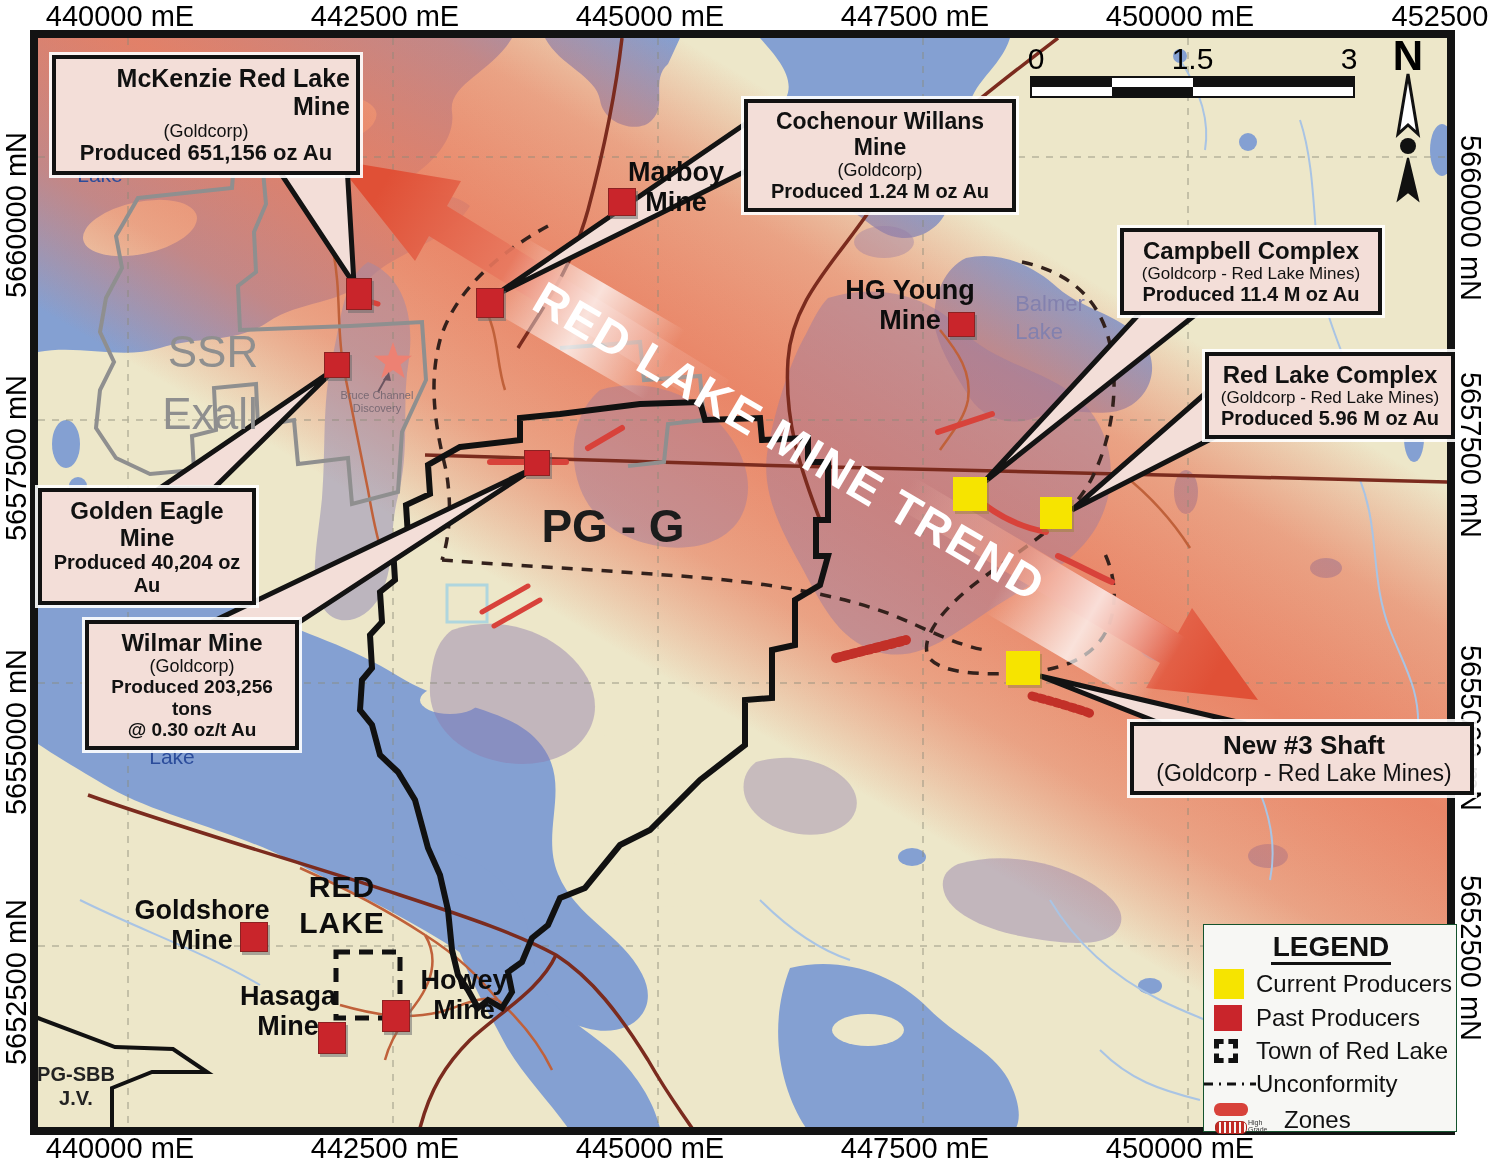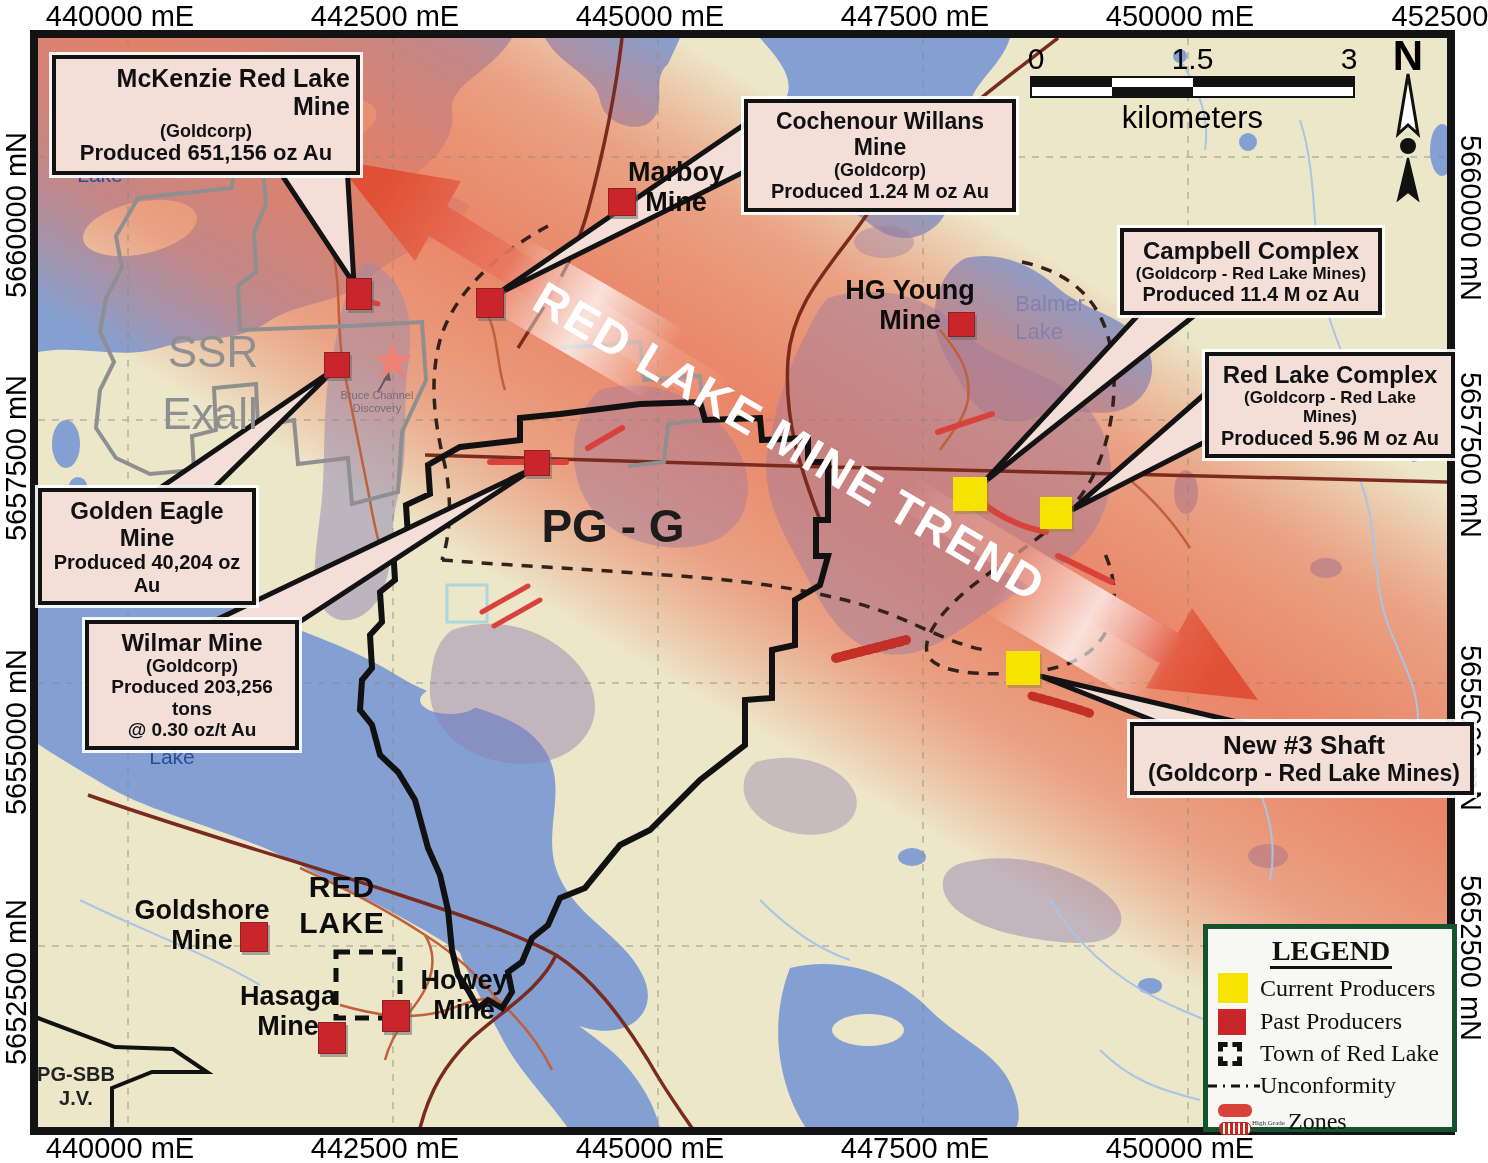--- a/index.html
+++ b/index.html
@@ -10,21 +10,21 @@
          box-sizing:border-box;z-index:5;pointer-events:none;}
   .axis-label{position:absolute;font-size:29px;color:#000;white-space:nowrap;z-index:6;
               transform:translate(-50%,-50%);}
   .axis-left{transform:translate(-50%,-50%) rotate(-90deg);}
   .axis-right{transform:translate(-50%,-50%) rotate(90deg);}
   .trend-text{position:absolute;left:552px;top:270px;transform-origin:0 0;transform:rotate(30.4deg);
               font-size:47px;font-weight:bold;color:#ffffff;letter-spacing:2px;white-space:nowrap;z-index:8;}
   .callout{position:absolute;background:#F3DED8;border:4px solid #121212;box-shadow:0 0 0 3px rgba(255,255,255,.9);
            text-align:center;padding:5px 6px;box-sizing:border-box;line-height:1.13;z-index:12;}
   .callout .t{font-weight:bold;font-size:24px;}
-  .callout .s{font-weight:bold;font-size:18px;}
+  .callout .s{font-weight:normal;font-size:18px;}
   .callout .b{font-weight:bold;font-size:21px;}
   .mine-label{position:absolute;font-weight:bold;font-size:27px;color:#0d0d0d;text-align:center;
               line-height:1.1;transform:translate(-50%,-50%);white-space:nowrap;z-index:10;}
   .sq{position:absolute;background:#C9252B;border:1px solid #8c2222;box-shadow:2px 3px 0 rgba(110,110,110,.55);z-index:11;}
   .ysq{position:absolute;background:#F6E400;box-shadow:2px 3px 0 rgba(150,130,50,.45);z-index:11;}
   .water-label{position:absolute;color:#2B4C9B;font-size:21px;text-align:center;line-height:1.2;
                transform:translate(-50%,-50%);z-index:10;}
   .gray-big{position:absolute;color:#8F8F8F;font-size:44px;transform:translate(-50%,-50%);z-index:10;white-space:nowrap;}
   .balmer{position:absolute;color:#8381AE;font-size:22px;text-align:left;line-height:1.25;
           transform:translate(-50%,-50%);z-index:10;}
@@ -39,21 +39,21 @@
   .scalebar{position:absolute;left:1030px;top:42px;width:325px;z-index:13;}
   .scalebar .ticks{position:relative;height:34px;font-size:30px;color:#000;}
   .scalebar .tick{position:absolute;transform:translateX(-50%);}
   .bar{height:22px;border:2px solid #111;box-sizing:border-box;background:#fff;}
   .bar .row{display:flex;height:9px;}
   .bar .seg{height:100%;}
   .km{text-align:center;font-size:31px;color:#000;margin-top:2px;}
   .north-n{position:absolute;left:1408px;top:56px;transform:translate(-50%,-50%);
            font-size:42px;font-weight:bold;color:#000;z-index:13;}
   .legend{position:absolute;left:1203px;top:924px;width:254px;height:208px;background:#F7F7F4;
-          border:5px solid #14532d;box-sizing:border-box;z-index:15;padding:4px 8px 4px 10px;font-family:Liberation Serif, serif;}
+          border:1px solid #14532d;box-sizing:border-box;z-index:15;padding:4px 8px 4px 10px;}
   .legend-title{text-align:center;font-weight:bold;font-size:28px;margin:2px 0 6px 0;}
   .legend-title span{border-bottom:3px solid #111;padding:0 2px;}
   .legend-row{display:flex;align-items:center;margin-bottom:5px;}
   .legend-sym{width:42px;flex:0 0 42px;display:flex;align-items:center;}
   .legend-label{font-size:24px;color:#111;white-space:nowrap;}
   .lg-y{width:30px;height:30px;background:#F6E400;}
   .lg-r{width:28px;height:26px;background:#C9252B;}
   .lg-t{width:24px;height:24px;border:5px dashed #111;box-sizing:border-box;}
   .zones-stack{position:relative;width:42px;height:34px;}
   .z-solid{position:absolute;left:0;top:0;width:34px;height:13px;background:#D8423A;border-radius:6px;}
@@ -401,21 +401,20 @@
         <div class="seg" style="width:25%;background:#111;"></div>
         <div class="seg" style="width:25%;background:#fff;"></div>
         <div class="seg" style="width:50%;background:#111;"></div>
       </div>
       <div class="row">
         <div class="seg" style="width:25%;background:#fff;"></div>
         <div class="seg" style="width:25%;background:#111;"></div>
         <div class="seg" style="width:50%;background:#fff;"></div>
       </div>
     </div>
-    <div class="km">kilometers</div>
   </div>
 
   <div class="north-n">N</div>
 
   <div class="legend">
     <div class="legend-title"><span>LEGEND</span></div>
     <div class="legend-row">
       <div class="legend-sym">
           <div class="lg-y"></div>
         </div>

